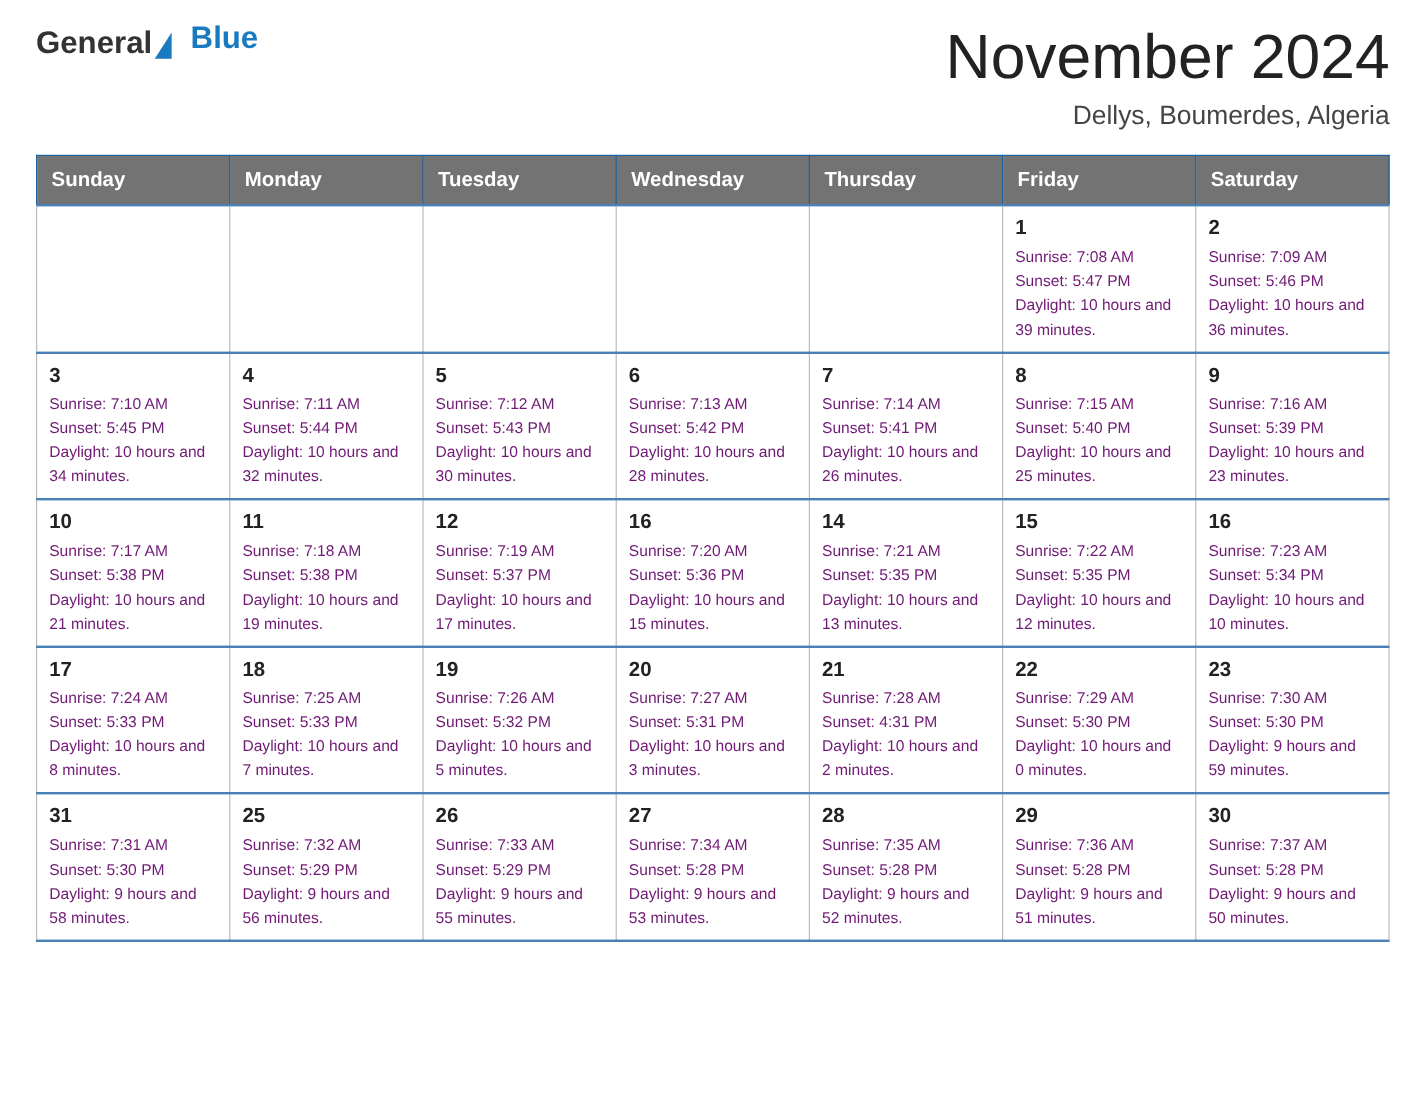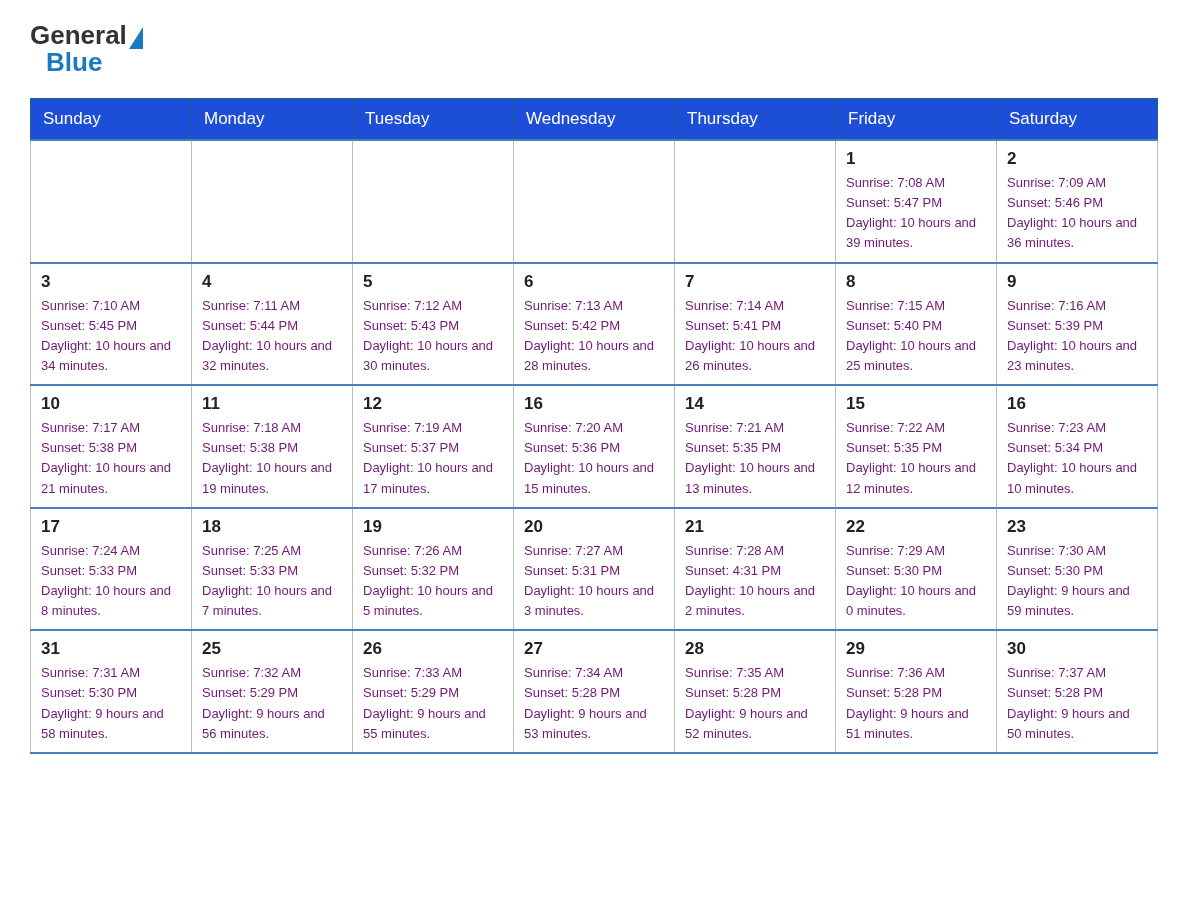--- a/index.html
+++ b/index.html
@@ -13,21 +13,21 @@
 
     .header {
       display: flex;
       justify-content: space-between;
       align-items: flex-start;
       margin-bottom: 20px;
     }
 
     .logo {
       display: flex;
-      flex-direction: column;
+      flex-direction: row;
       align-items: flex-start;
     }
 
     .logo-top {
       display: flex;
       align-items: center;
     }
 
     .logo-general {
       font-size: 26px;
@@ -70,24 +70,24 @@
       margin-top: 6px;
     }
 
     .calendar {
       width: 100%;
       border-collapse: collapse;
       border: 1px solid #999;
     }
 
     .calendar th {
-      background-color: #1d4ed8;
+      background-color: #737373;
       color: #fff;
       font-size: 17px;
-      font-weight: normal;
+      font-weight: bold;
       padding: 10px 12px;
       text-align: left;
       border: 1px solid #1a5f9e;
     }
 
     .calendar td {
       width: 14.28%;
       vertical-align: top;
       padding: 8px 10px;
       border: 1px solid #bbb;
@@ -124,20 +124,24 @@
 <div class="header">
   <div class="logo">
     <div class="logo-top">
       <span class="logo-general">General</span>
       <div class="logo-triangle"></div>
     </div>
     <div style="display:flex; align-items:center; margin-left:14px;">
       <span class="logo-bottom">Blue</span>
     </div>
   </div>
+  <div class="title-section">
+    <div class="month-title">November 2024</div>
+    <div class="location">Dellys, Boumerdes, Algeria</div>
+  </div>
 </div>
 
 <table class="calendar">
   <thead>
     <tr>
     <th>Sunday</th>
         <th>Monday</th>
         <th>Tuesday</th>
         <th>Wednesday</th>
         <th>Thursday</th>

